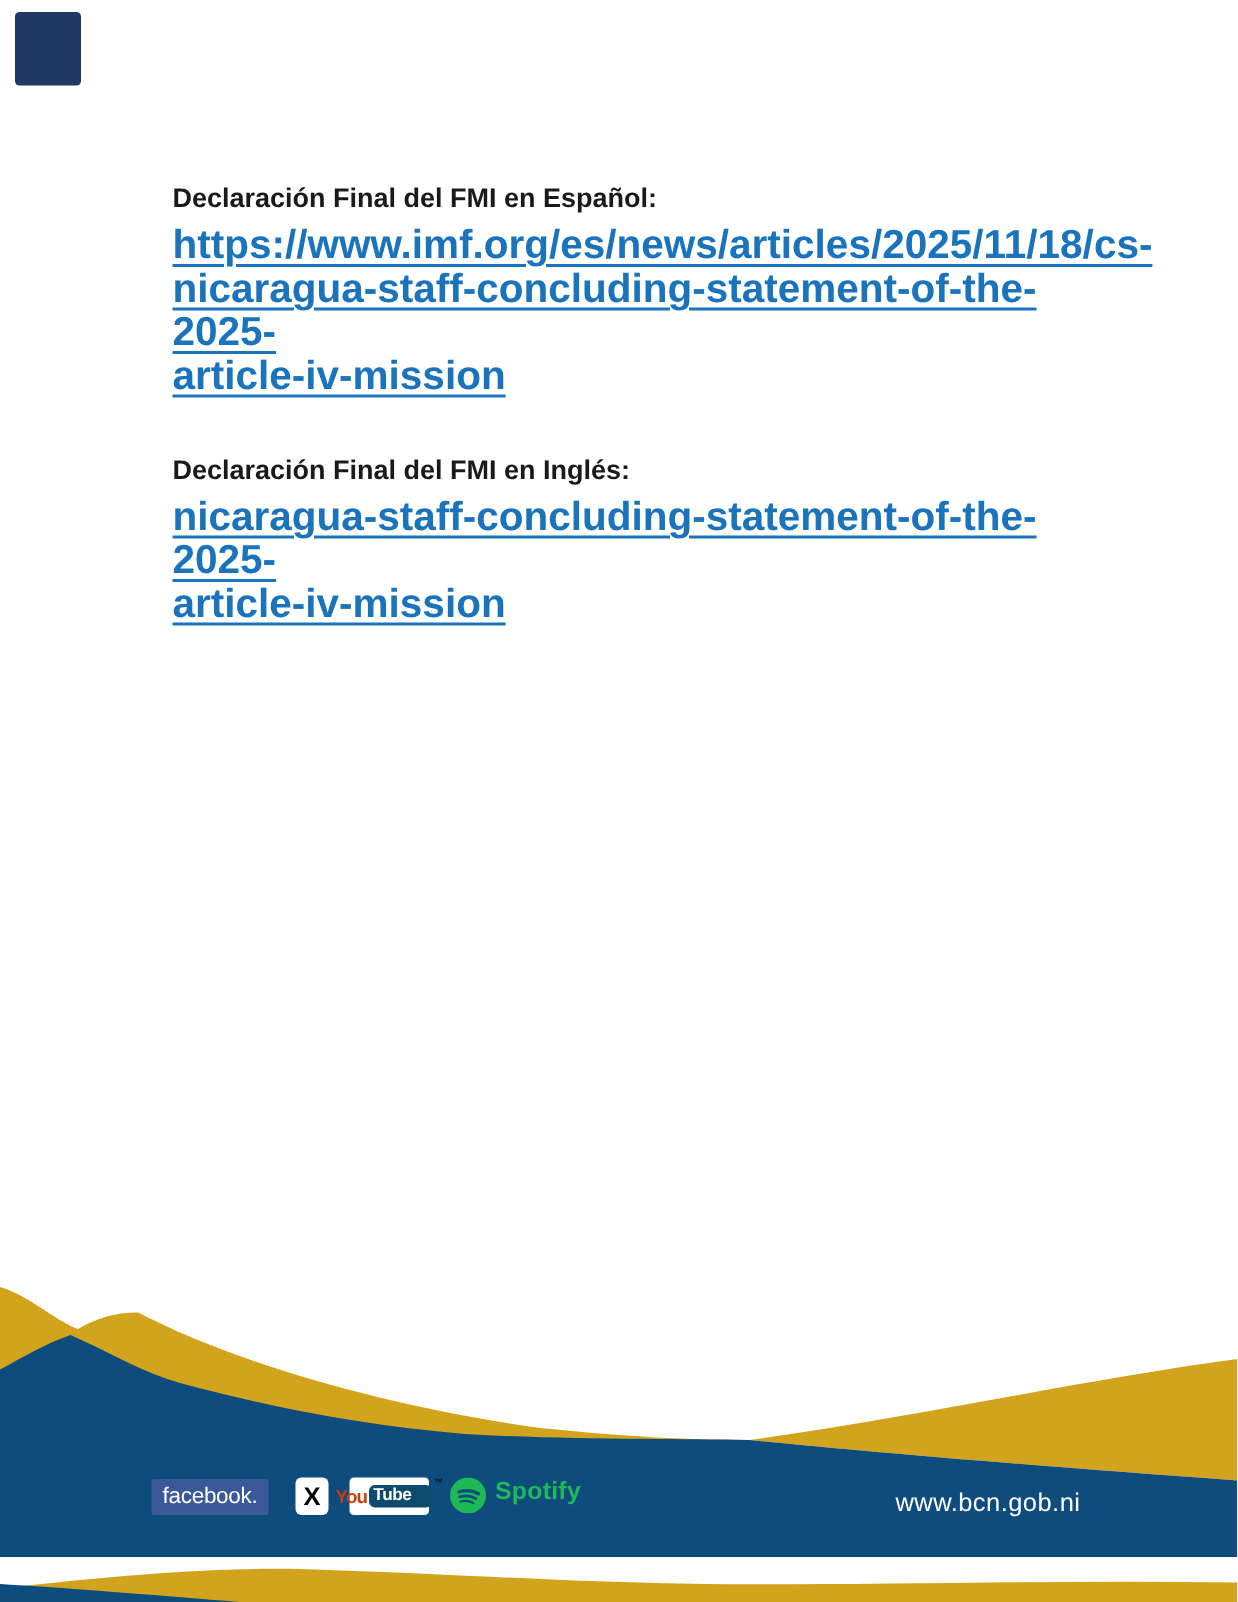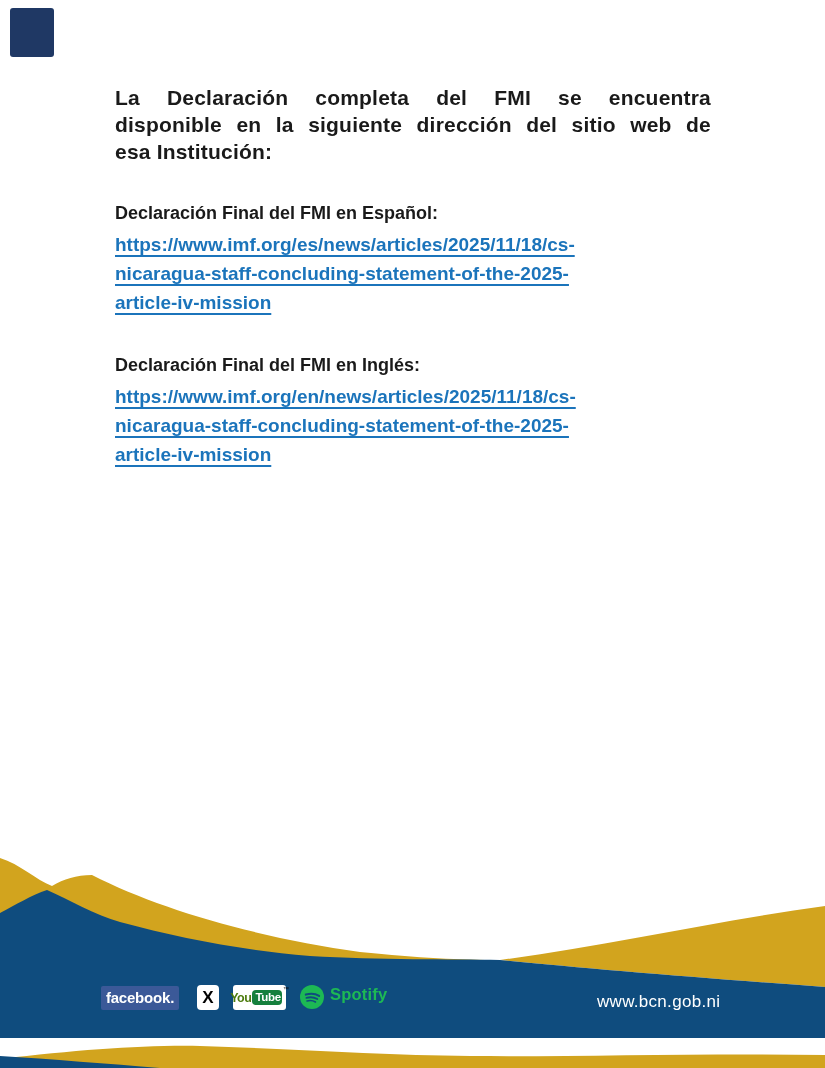--- a/index.html
+++ b/index.html
@@ -28,52 +28,52 @@
     text-align:justify; text-align-last:justify;
     letter-spacing:0.2px;
   }
   .intro-line.last { text-align:left; text-align-last:left; }
 
   .section-heading { font-size:18px; line-height:25px; margin-top:36px; }
   .section-heading.en { }
 
   .doclink { display:block; margin-top:4px; color:#1B74BB; cursor:pointer; text-decoration:none; }
   .link-line {
-    display:block; font-size:19px; line-height:29px;
+    display:block; font-size:27px; line-height:29px;
     text-decoration:underline; text-decoration-thickness:2px; text-underline-offset:4px;
   }
 
   .dateline { font-size:22px; line-height:27px; margin-top:46px; letter-spacing:0.2px; }
 
   
   .footer-wave { position:absolute; left:0; top:850px; width:825px; height:190px; display:block; }
   .bottom-wave { position:absolute; left:0; top:1042px; width:825px; height:26px; display:block; }
 
   
   .badge { position:absolute; box-sizing:border-box; }
   .fb-badge {
     left:101px; top:986px; width:78px; height:24px;
     background:#3B5998; border-radius:2px;
-    color:#ffffff; font-weight:bold; font-size:15px; line-height:24px;
+    color:#ffffff; font-weight:normal; font-size:15px; line-height:24px;
     text-align:center; letter-spacing:-0.2px;
   }
   .x-badge {
     left:197px; top:985px; width:22px; height:25px;
     background:#ffffff; border-radius:4px;
     color:#000000; font-weight:900; font-size:17px; line-height:25px; text-align:center;
   }
   .yt-badge {
     left:233px; top:985px; width:53px; height:25px;
     background:#ffffff; border-radius:3px;
     display:flex; align-items:center; justify-content:center; gap:1px;
   }
-  .yt-you { color:#4d7c0f; font-weight:bold; font-size:12.5px; letter-spacing:-0.5px; }
+  .yt-you { color:#c2410c; font-weight:bold; font-size:12.5px; letter-spacing:-0.5px; }
   .yt-tube {
-    background:#15803d; color:#ffffff; font-weight:bold; font-size:11.5px;
-    border-radius:4px; padding:1px 1px 2px 3px; letter-spacing:-0.3px;
+    background:#0c4a6e; color:#ffffff; font-weight:bold; font-size:11.5px;
+    border-radius:4px; padding:1px 14px 2px 3px; letter-spacing:-0.3px;
   }
   .yt-tm { color:#000; font-size:6px; align-self:flex-start; line-height:8px; }
   .sp-badge {
     left:300px; top:985px; height:25px;
     display:flex; align-items:flex-start; gap:6px;
   }
   .sp-label { color:#1DB954; font-weight:bold; font-size:16.5px; letter-spacing:0.2px; }
 
   .website-label {
     position:absolute; left:597px; top:992px;
@@ -81,36 +81,30 @@
   }
 </style>
 </head>
 <body>
 
 <div class="page">
 
   <div class="corner-square"></div>
 
   <div class="content">
-    <div>
-      <div class="intro-line">La Declaración completa del FMI se encuentra</div>
-      <div class="intro-line">disponible en la siguiente dirección del sitio web de</div>
-      <div class="intro-line last">esa Institución:</div>
-    </div>
 
     <div class="section-heading">Declaración Final del FMI en Español:</div>
     <a class="doclink">
       <span class="link-line">https://www.imf.org/es/news/articles/2025/11/18/cs-</span>
       <span class="link-line">nicaragua-staff-concluding-statement-of-the-2025-</span>
       <span class="link-line">article-iv-mission</span>
     </a>
 
     <div class="section-heading en">Declaración Final del FMI en Inglés:</div>
     <a class="doclink">
-      <span class="link-line">https://www.imf.org/en/news/articles/2025/11/18/cs-</span>
       <span class="link-line">nicaragua-staff-concluding-statement-of-the-2025-</span>
       <span class="link-line">article-iv-mission</span>
     </a>
 
   </div>
 
   <svg class="footer-wave" viewBox="0 0 825 190" preserveAspectRatio="none">
 
     <path fill="#D2A41E" d="M0,8
       C20,14 36,30 52,36

